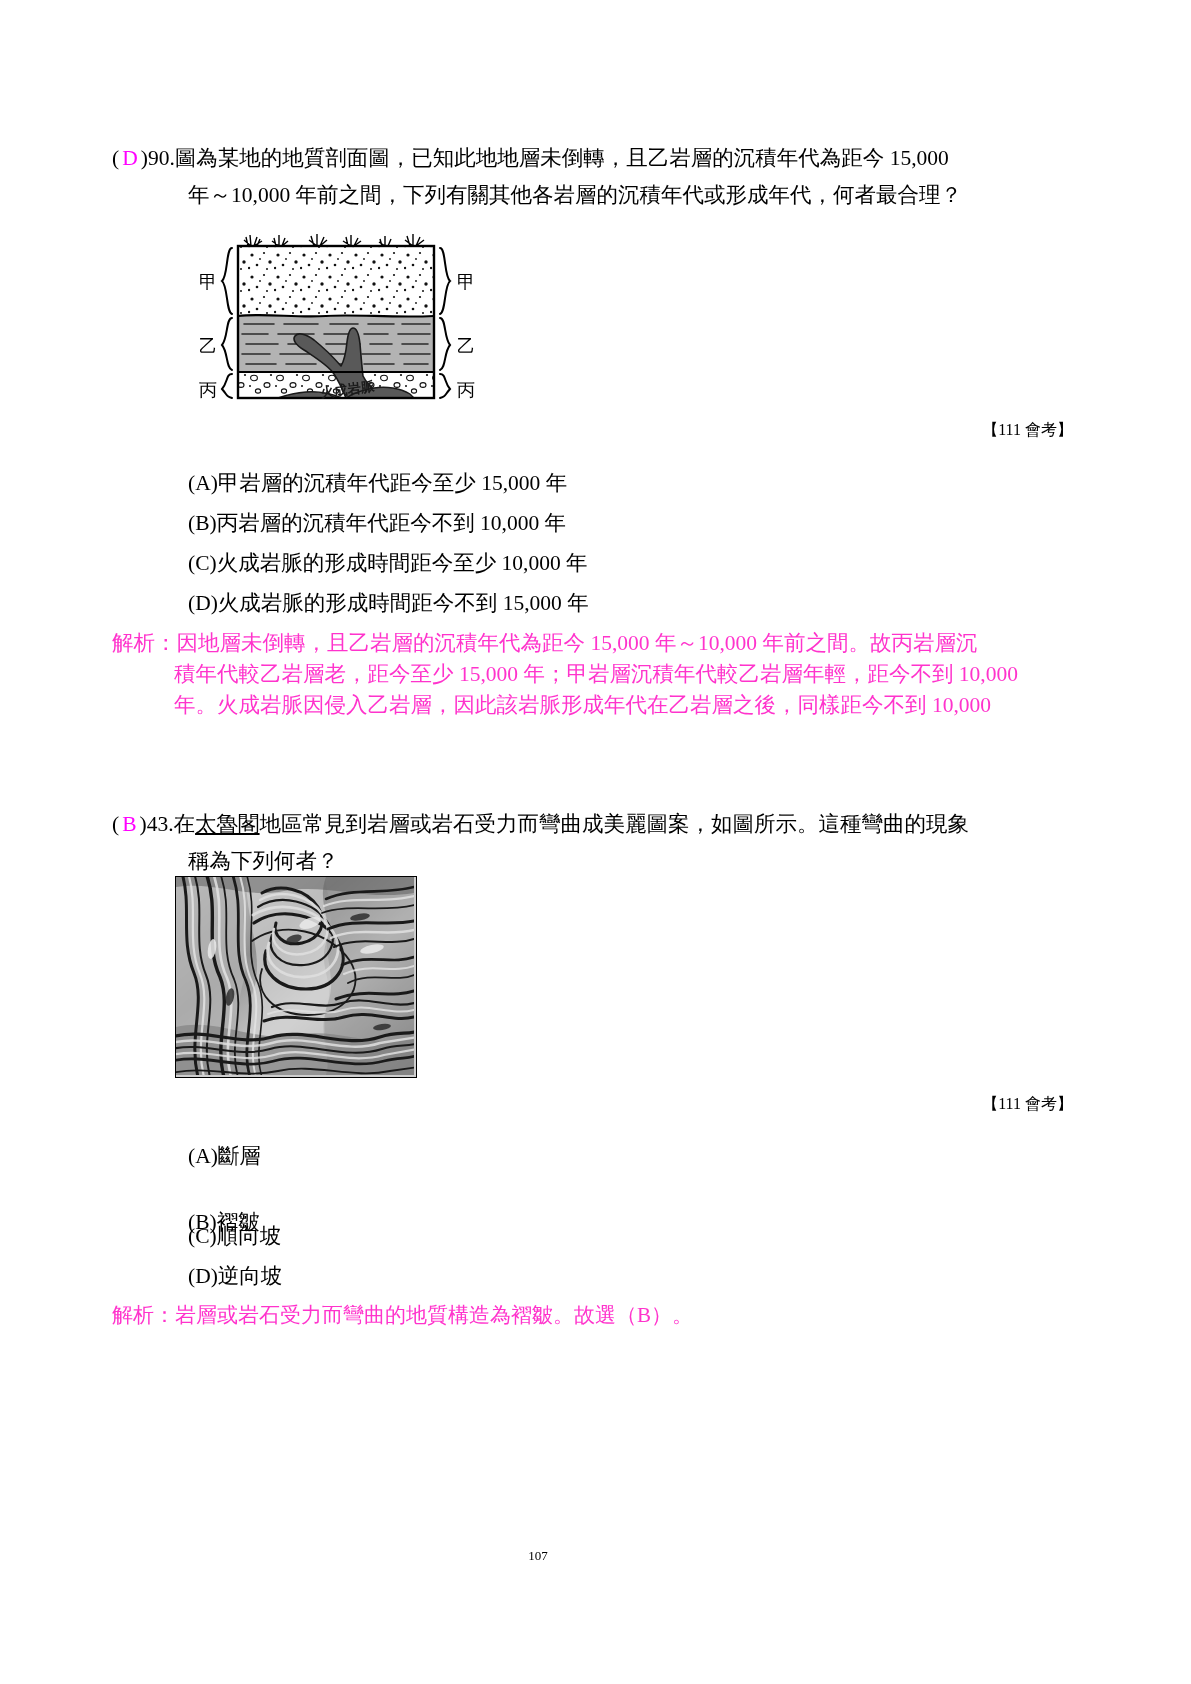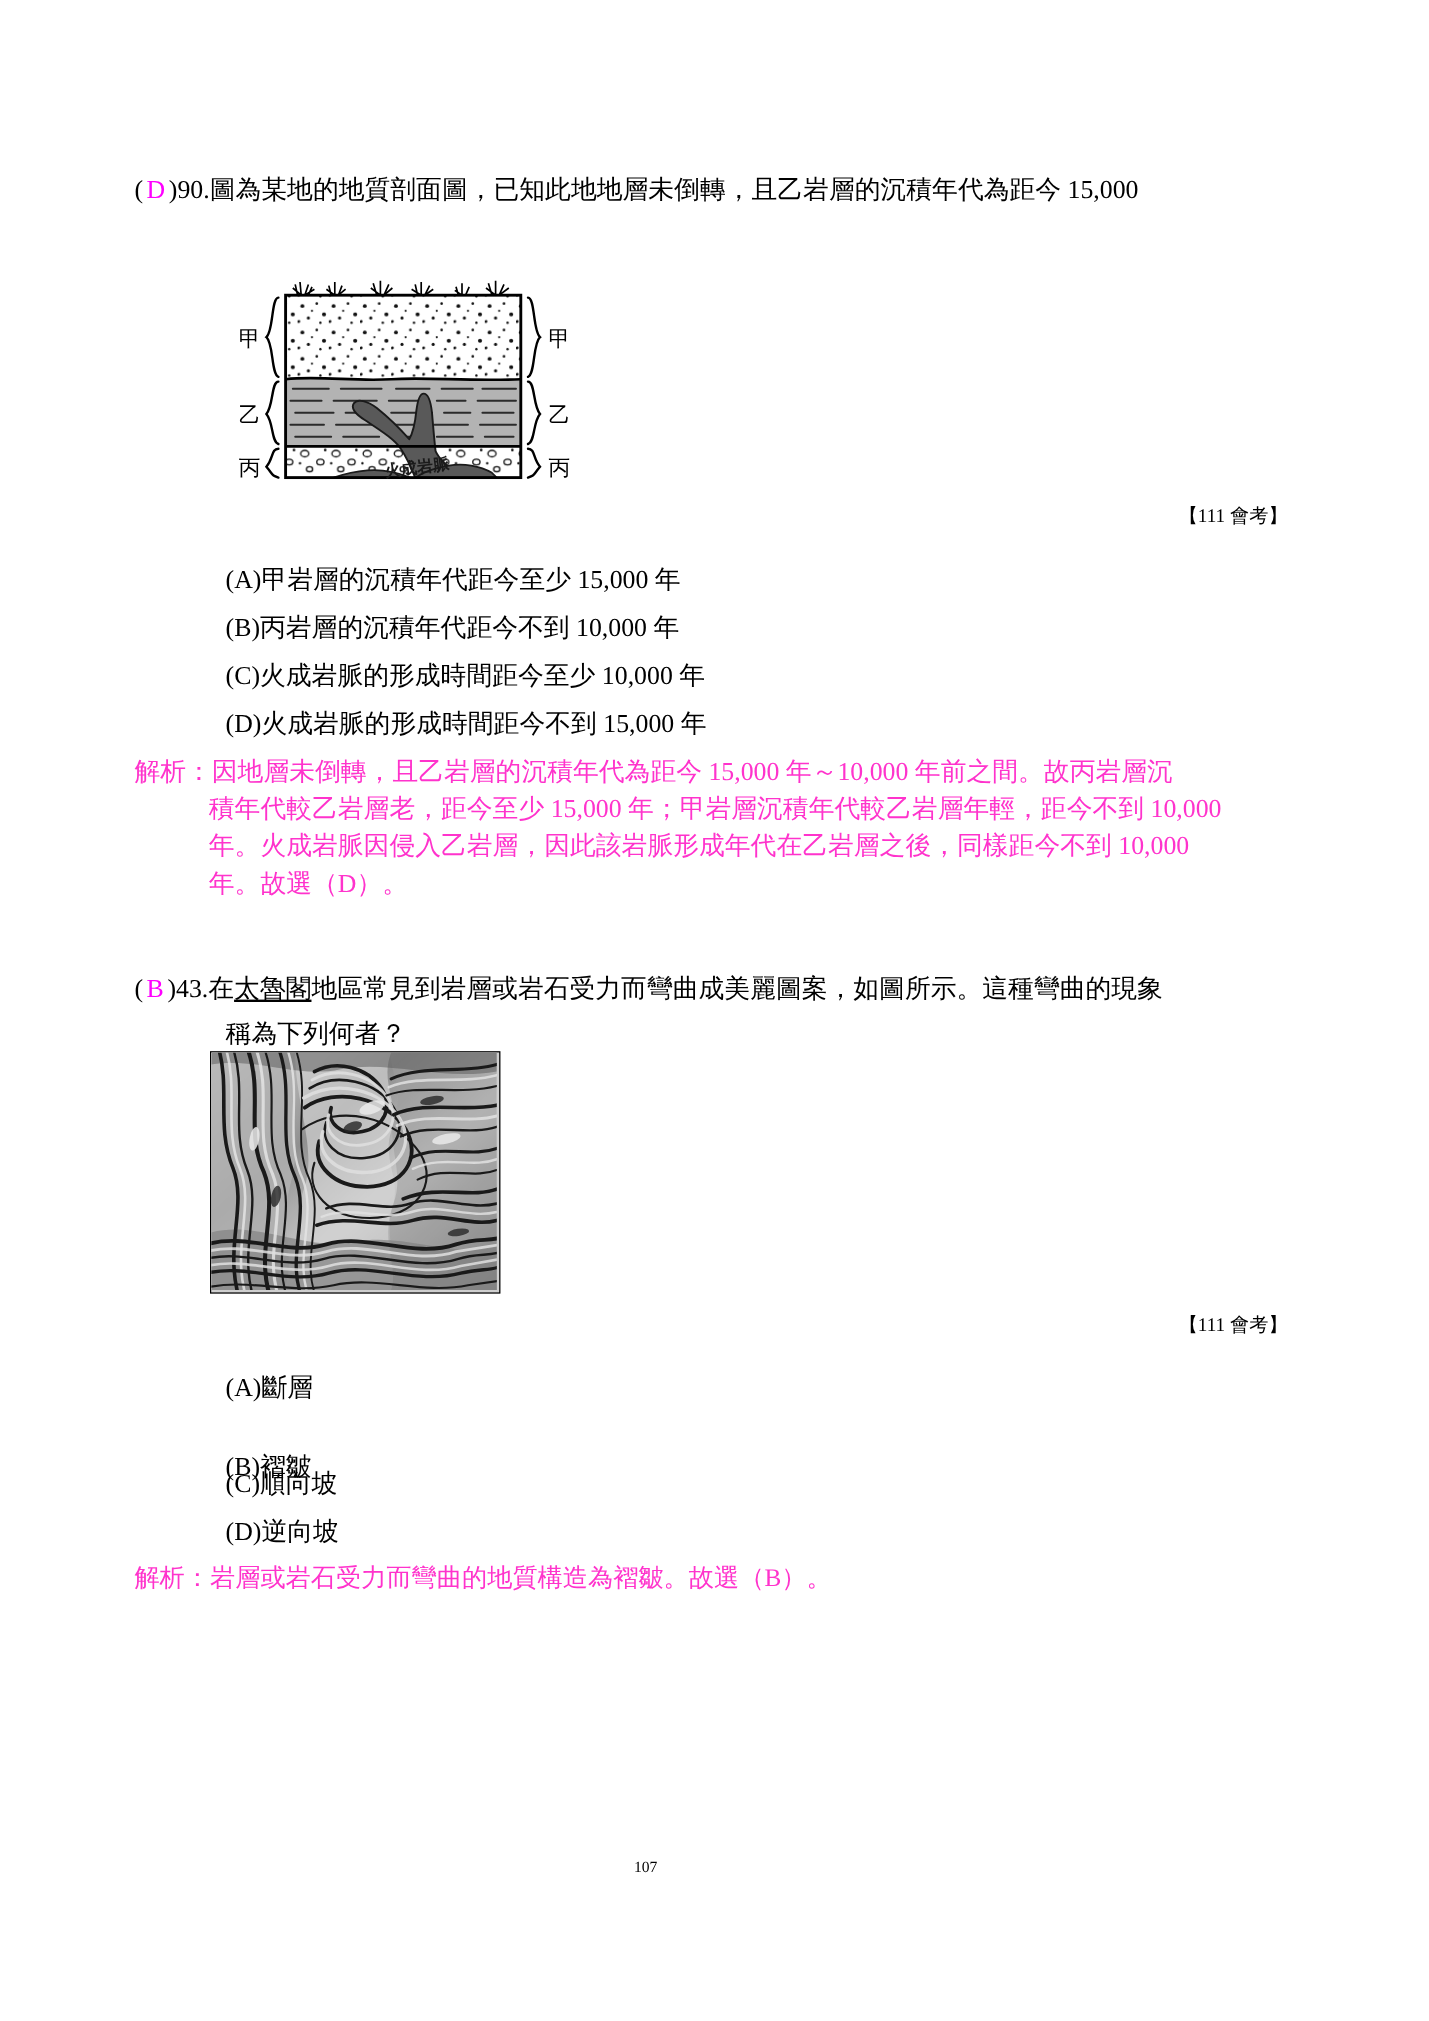--- a/index.html
+++ b/index.html
@@ -119,20 +119,21 @@
   }
   .photo-figure svg { display: block; }
 </style>
 </head>
 <body>
 
 <div class="page">
 
   <div class="qhead" style="top:140px;">
     <span class="marker">(<span class="ans-letter">D</span>)</span><span>90.</span><span class="body">圖為某地的地質剖面圖，已知此地地層未倒轉，且乙岩層的沉積年代為距今 15,000</span>
+    <span class="indent-line" style="padding-left:76px;">年～10,000 年前之間，下列有關其他各岩層的沉積年代或形成年代，何者最合理？</span>
   </div>
 
   <div class="geo-figure">
     <svg width="292" height="180" viewBox="0 0 292 180" xmlns="http://www.w3.org/2000/svg">
       <defs>
         <pattern id="sandDots" width="26" height="22" patternUnits="userSpaceOnUse">
           <rect width="26" height="22" fill="#ffffff"></rect>
           <circle cx="4" cy="5" r="1.6" fill="#111"></circle>
           <circle cx="16" cy="3" r="1.1" fill="#111"></circle>
           <circle cx="22" cy="12" r="1.7" fill="#111"></circle>
@@ -229,21 +230,20 @@
 
   <div class="option" style="top:468px;">(A)甲岩層的沉積年代距今至少 15,000 年</div>
   <div class="option" style="top:508px;">(B)丙岩層的沉積年代距今不到 10,000 年</div>
   <div class="option" style="top:548px;">(C)火成岩脈的形成時間距今至少 10,000 年</div>
   <div class="option" style="top:588px;">(D)火成岩脈的形成時間距今不到 15,000 年</div>
 
   <div class="explain" style="top:628px;">
     <span class="lbl">解析：</span><span>因地層未倒轉，且乙岩層的沉積年代為距今 15,000  年～10,000 年前之間。故丙岩層沉</span>
     <span class="cont">積年代較乙岩層老，距今至少 15,000 年；甲岩層沉積年代較乙岩層年輕，距今不到 10,000</span>
     <span class="cont">年。火成岩脈因侵入乙岩層，因此該岩脈形成年代在乙岩層之後，同樣距今不到 10,000</span>
-    <span class="cont">年。故選（D）。</span>
   </div>
 
   <div class="qhead" style="top:806px;">
     <span class="marker">(<span class="ans-letter">B</span>)</span><span>43.</span><span>在</span><span class="underline-word">太魯閣</span><span>地區常見到岩層或岩石受力而彎曲成美麗圖案，如圖所示。這種彎曲的現象</span>
     <span class="indent-line" style="padding-left:76px;">稱為下列何者？</span>
   </div>
 
   <div class="photo-figure">
     <svg width="238" height="198" viewBox="0 0 238 198" xmlns="http://www.w3.org/2000/svg">
       <defs>

